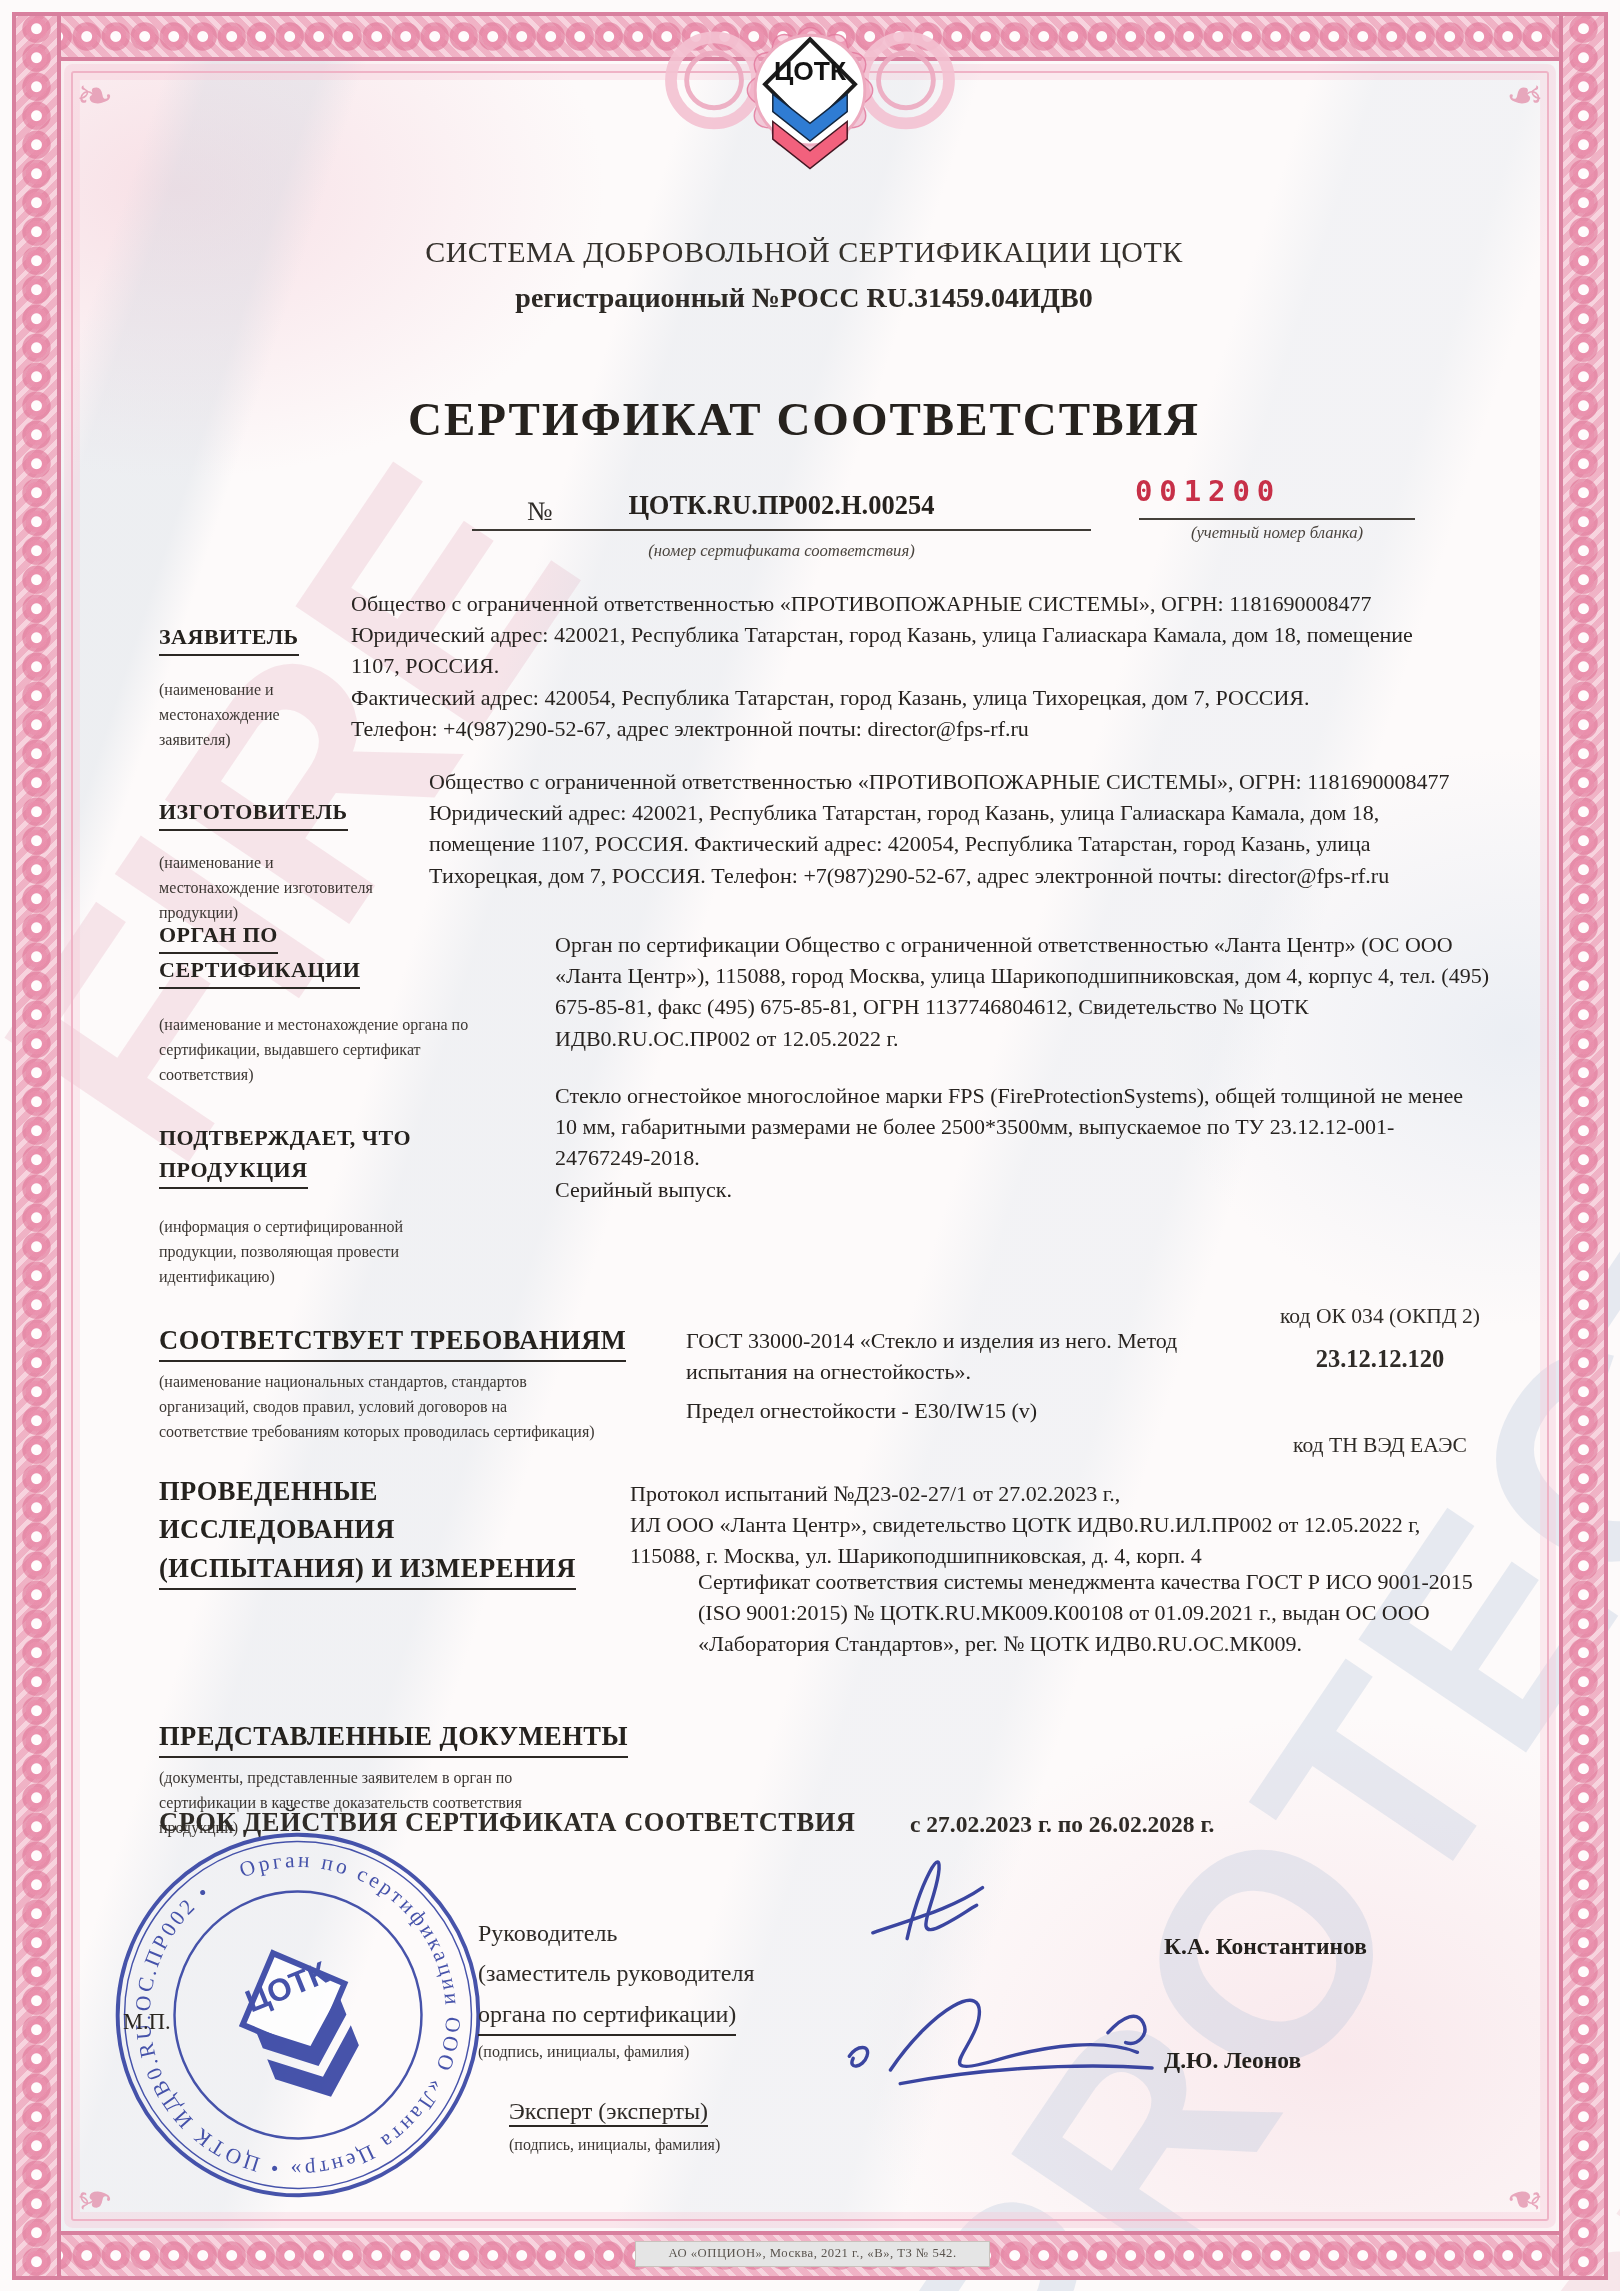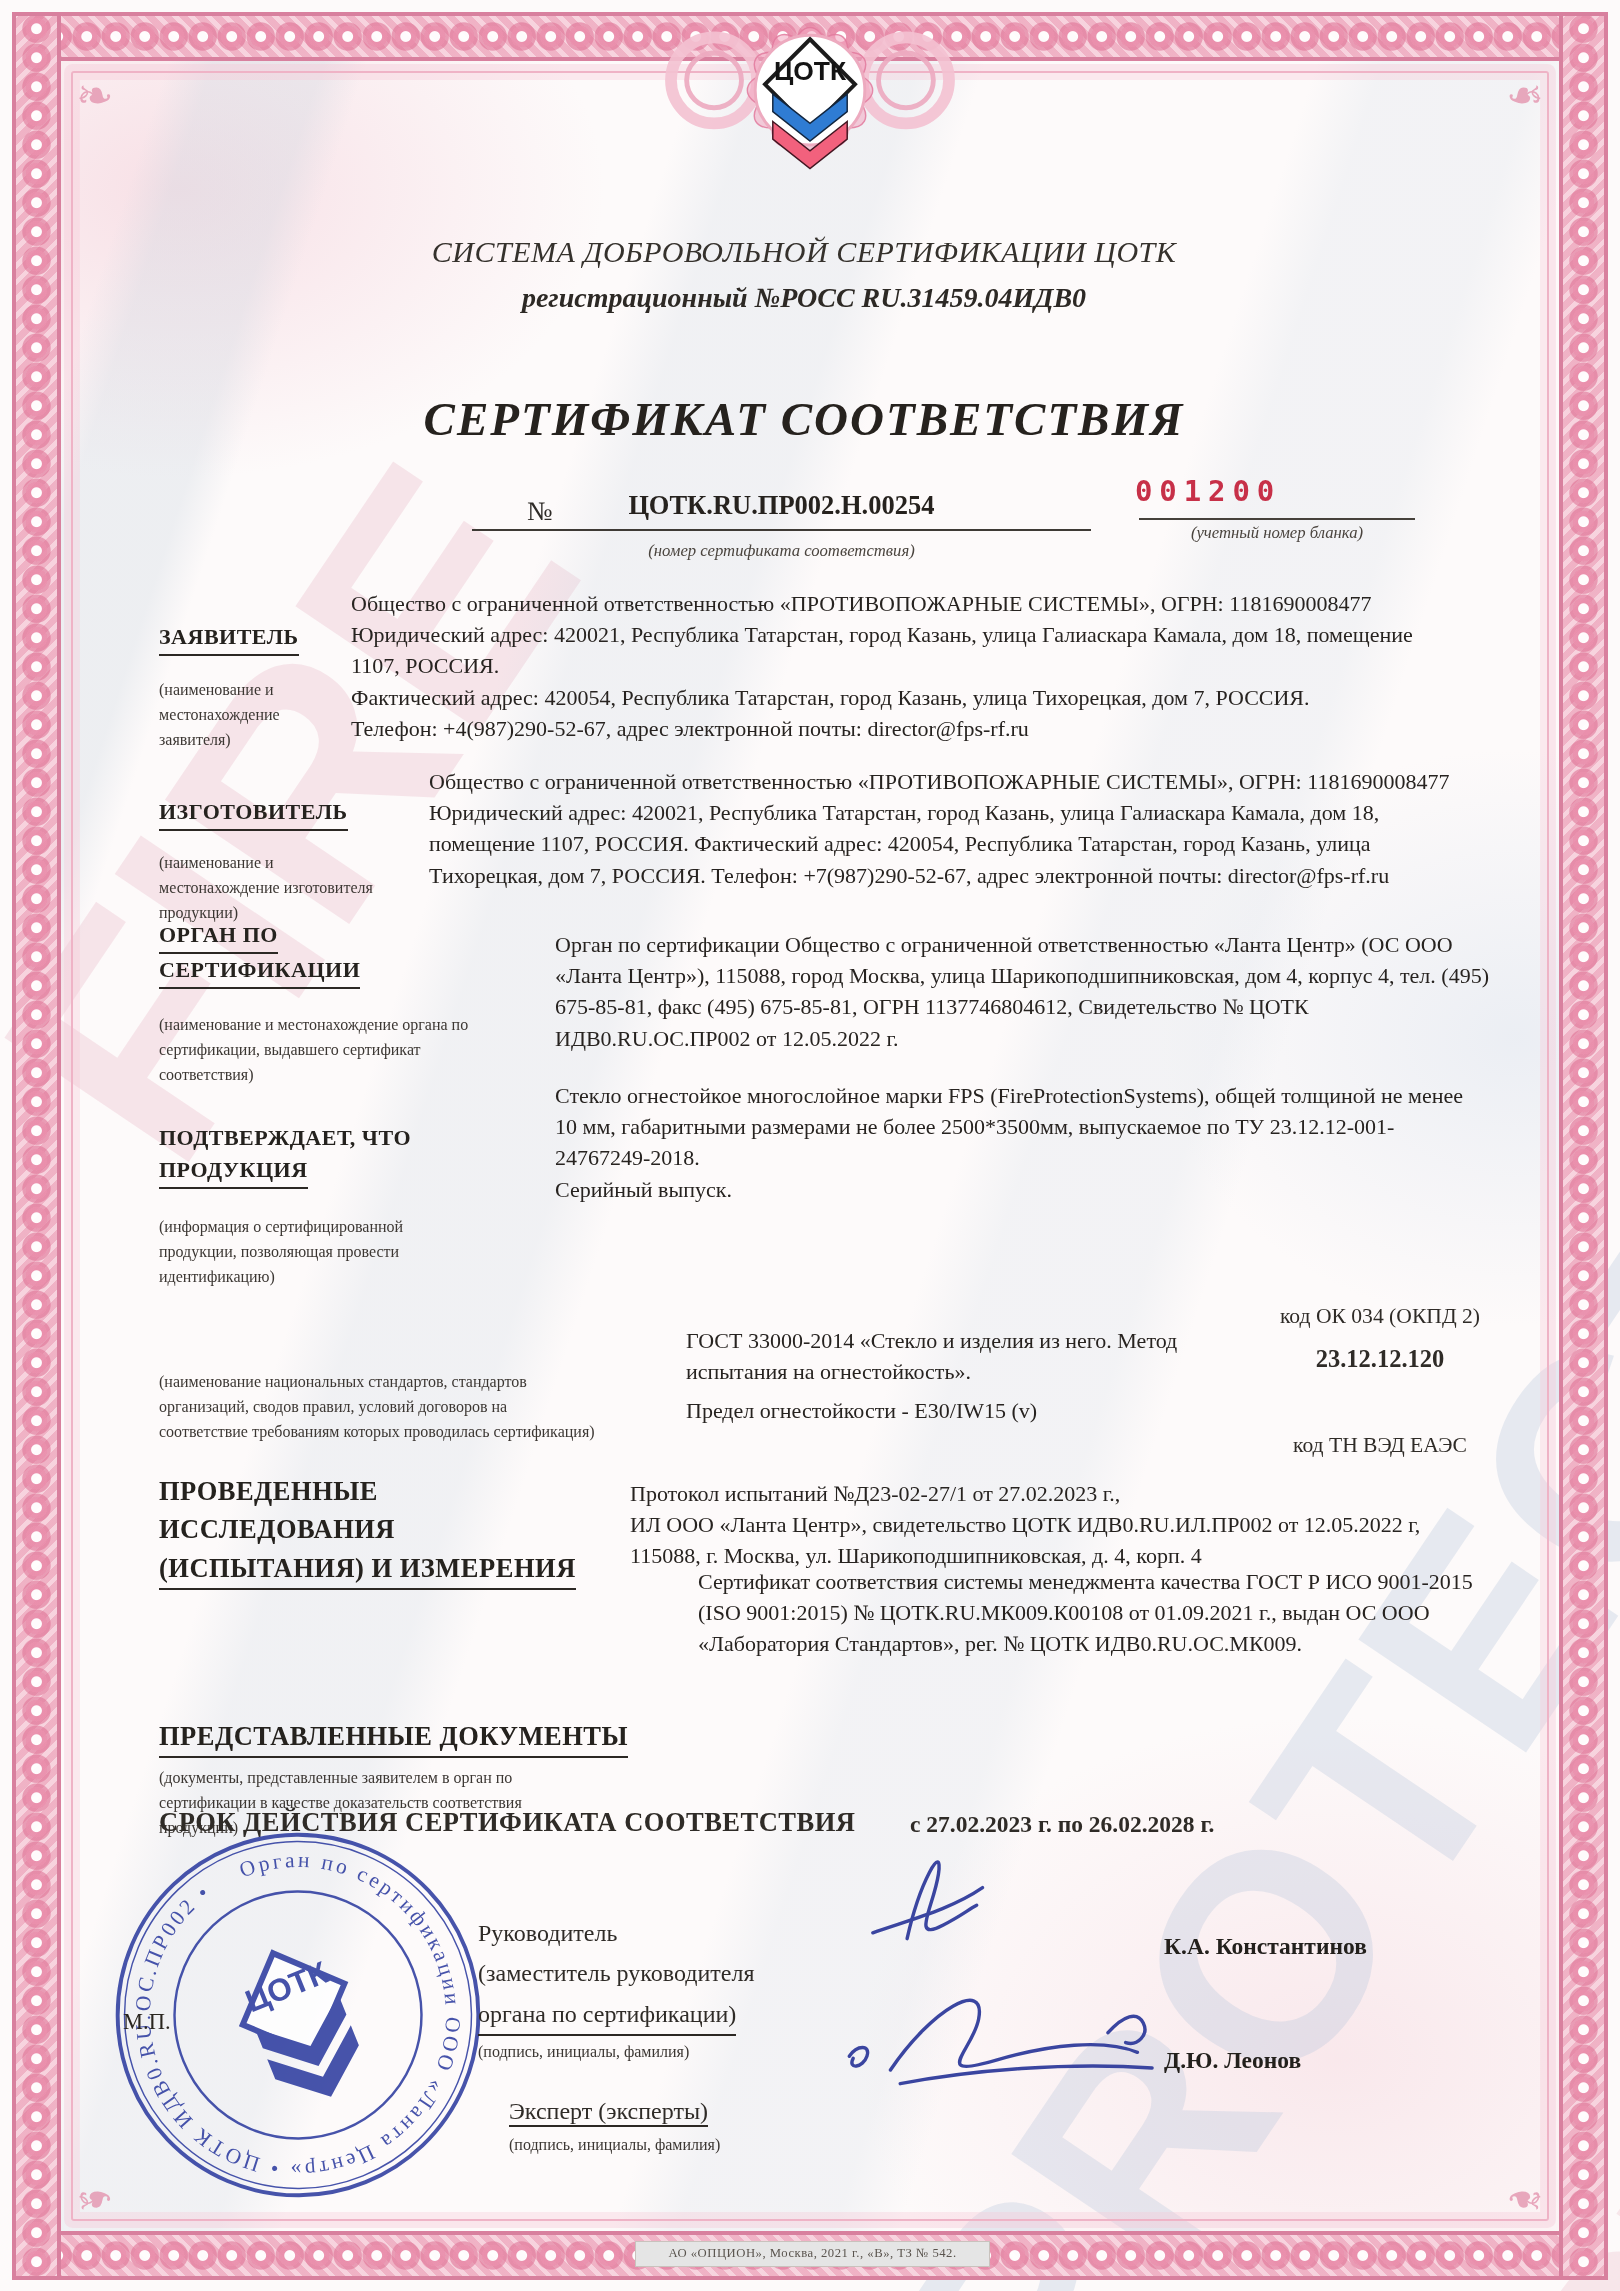--- a/index.html
+++ b/index.html
@@ -30,21 +30,21 @@
   .wm{position:absolute;font-family:"Liberation Sans",sans-serif;font-weight:bold;pointer-events:none;white-space:nowrap;}
   .sheen{position:absolute;inset:59px;pointer-events:none;
     background:linear-gradient(108deg, rgba(255,255,255,0) 0 5%, rgba(206,216,225,.34) 7% 12%, rgba(255,255,255,0) 14% 29%,
       rgba(211,220,229,.30) 32% 39%, rgba(255,255,255,0) 42% 57%, rgba(213,222,231,.26) 60% 67%, rgba(255,255,255,0) 70%);}
   .haze{position:absolute;inset:59px;pointer-events:none;
     background:radial-gradient(608px 412px at 8% 6%, rgba(242,198,210,.5), transparent 70%),
                radial-gradient(510px 412px at 97% 45%, rgba(214,224,236,.45), transparent 70%),
                radial-gradient(686px 490px at 85% 92%, rgba(243,205,214,.4), transparent 70%);}
   
   .abs{position:absolute;}
-  .ctr{left:0;right:12px;text-align:center;font-style:italic;}
+  .ctr{left:0;right:12px;text-align:center;}
   .serif-b{font-weight:bold;}
   .cap{font-style:italic;font-size:16.7px;color:#4a443e;}
   .slabel{font-weight:bold;font-size:22px;letter-spacing:0.5px;color:#25221e;line-height:1.45;}
   .ul3{border-bottom:2.9px solid #2c2824;padding-bottom:1px;display:inline-block;}
   .sub{font-size:16px;color:#3c3733;line-height:1.55;}
   .body-t{font-size:22px;line-height:1.42;color:#272320;}
   .sig-name{font-weight:bold;font-size:23.5px;color:#23201c;}
   .footer-strip{position:absolute;left:635px;top:2241px;width:353px;height:23.5px;background:#e5e5e5;
     border:1px solid #c9c2bd;display:flex;align-items:center;justify-content:center;
     font-size:12.7px;color:#5a544e;letter-spacing:0.5px;}
@@ -156,20 +156,23 @@
   <div class="abs sub" style="left:159px;top:1215px;width:333px;">
     <div>(информация о сертифицированной</div>
       <div>продукции, позволяющая провести</div>
       <div>идентификацию)</div>
   </div>
   <div class="abs body-t" style="left:555px;top:1080px;width:927px;">
     <div>Стекло огнестойкое многослойное марки FPS (FireProtectionSystems), общей толщиной не менее 10 мм, габаритными  размерами не более 2500*3500мм, выпускаемое по ТУ 23.12.12-001-24767249-2018.</div>
     <div>Серийный выпуск.</div>
   </div>
 
+  <div class="abs slabel" style="left:159px;top:1321px;font-size:26.5px;">
+    <span class="ul3">СООТВЕТСТВУЕТ ТРЕБОВАНИЯМ</span>
+  </div>
   <div class="abs sub" style="left:159px;top:1370px;width:578px;">
     <div>(наименование национальных стандартов, стандартов</div>
       <div>организаций,  сводов правил, условий договоров на</div>
       <div>соответствие требованиям которых проводилась сертификация)</div>
   </div>
   <div class="abs body-t" style="left:686px;top:1325px;width:554px;">
     <div>ГОСТ 33000-2014 «Стекло и изделия из него. Метод испытания на огнестойкость».</div>
     <div style="margin-top:7.8px;">Предел огнестойкости - Е30/IW15 (v)</div>
   </div>
   <div class="abs" style="left:1243px;top:1304px;width:274px;text-align:center;font-size:21.6px;">код ОК 034 (ОКПД 2)</div>

